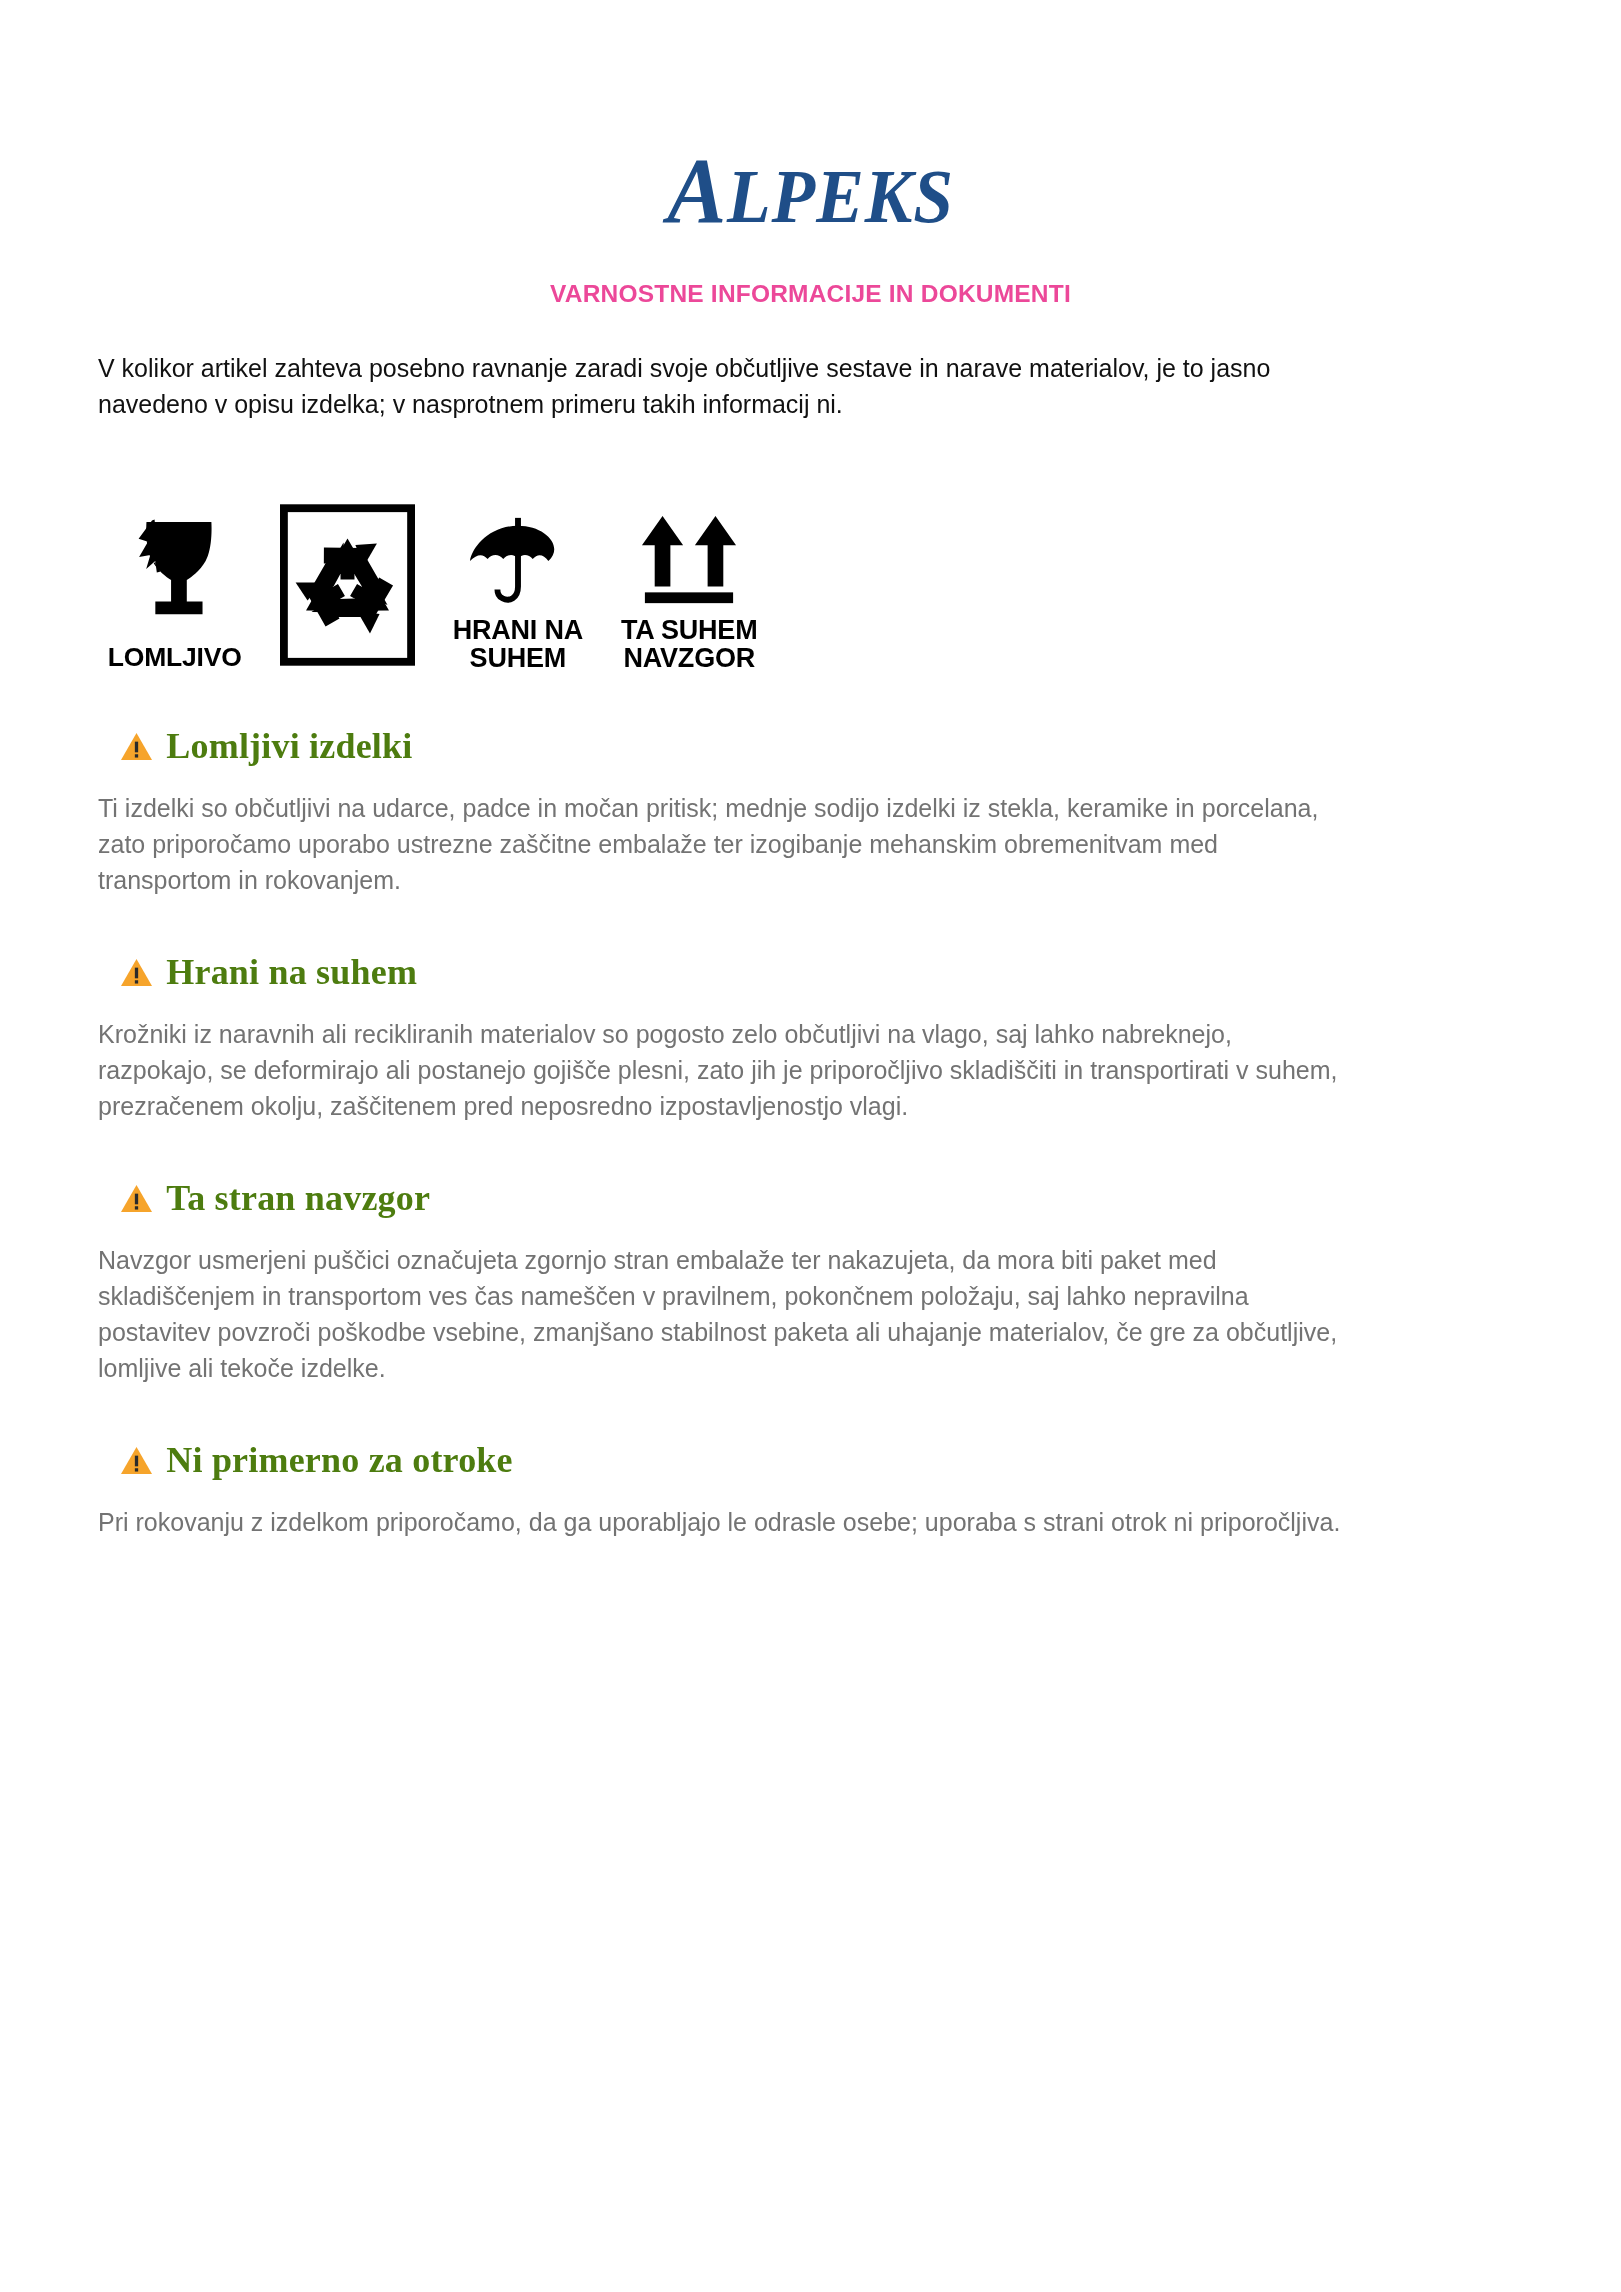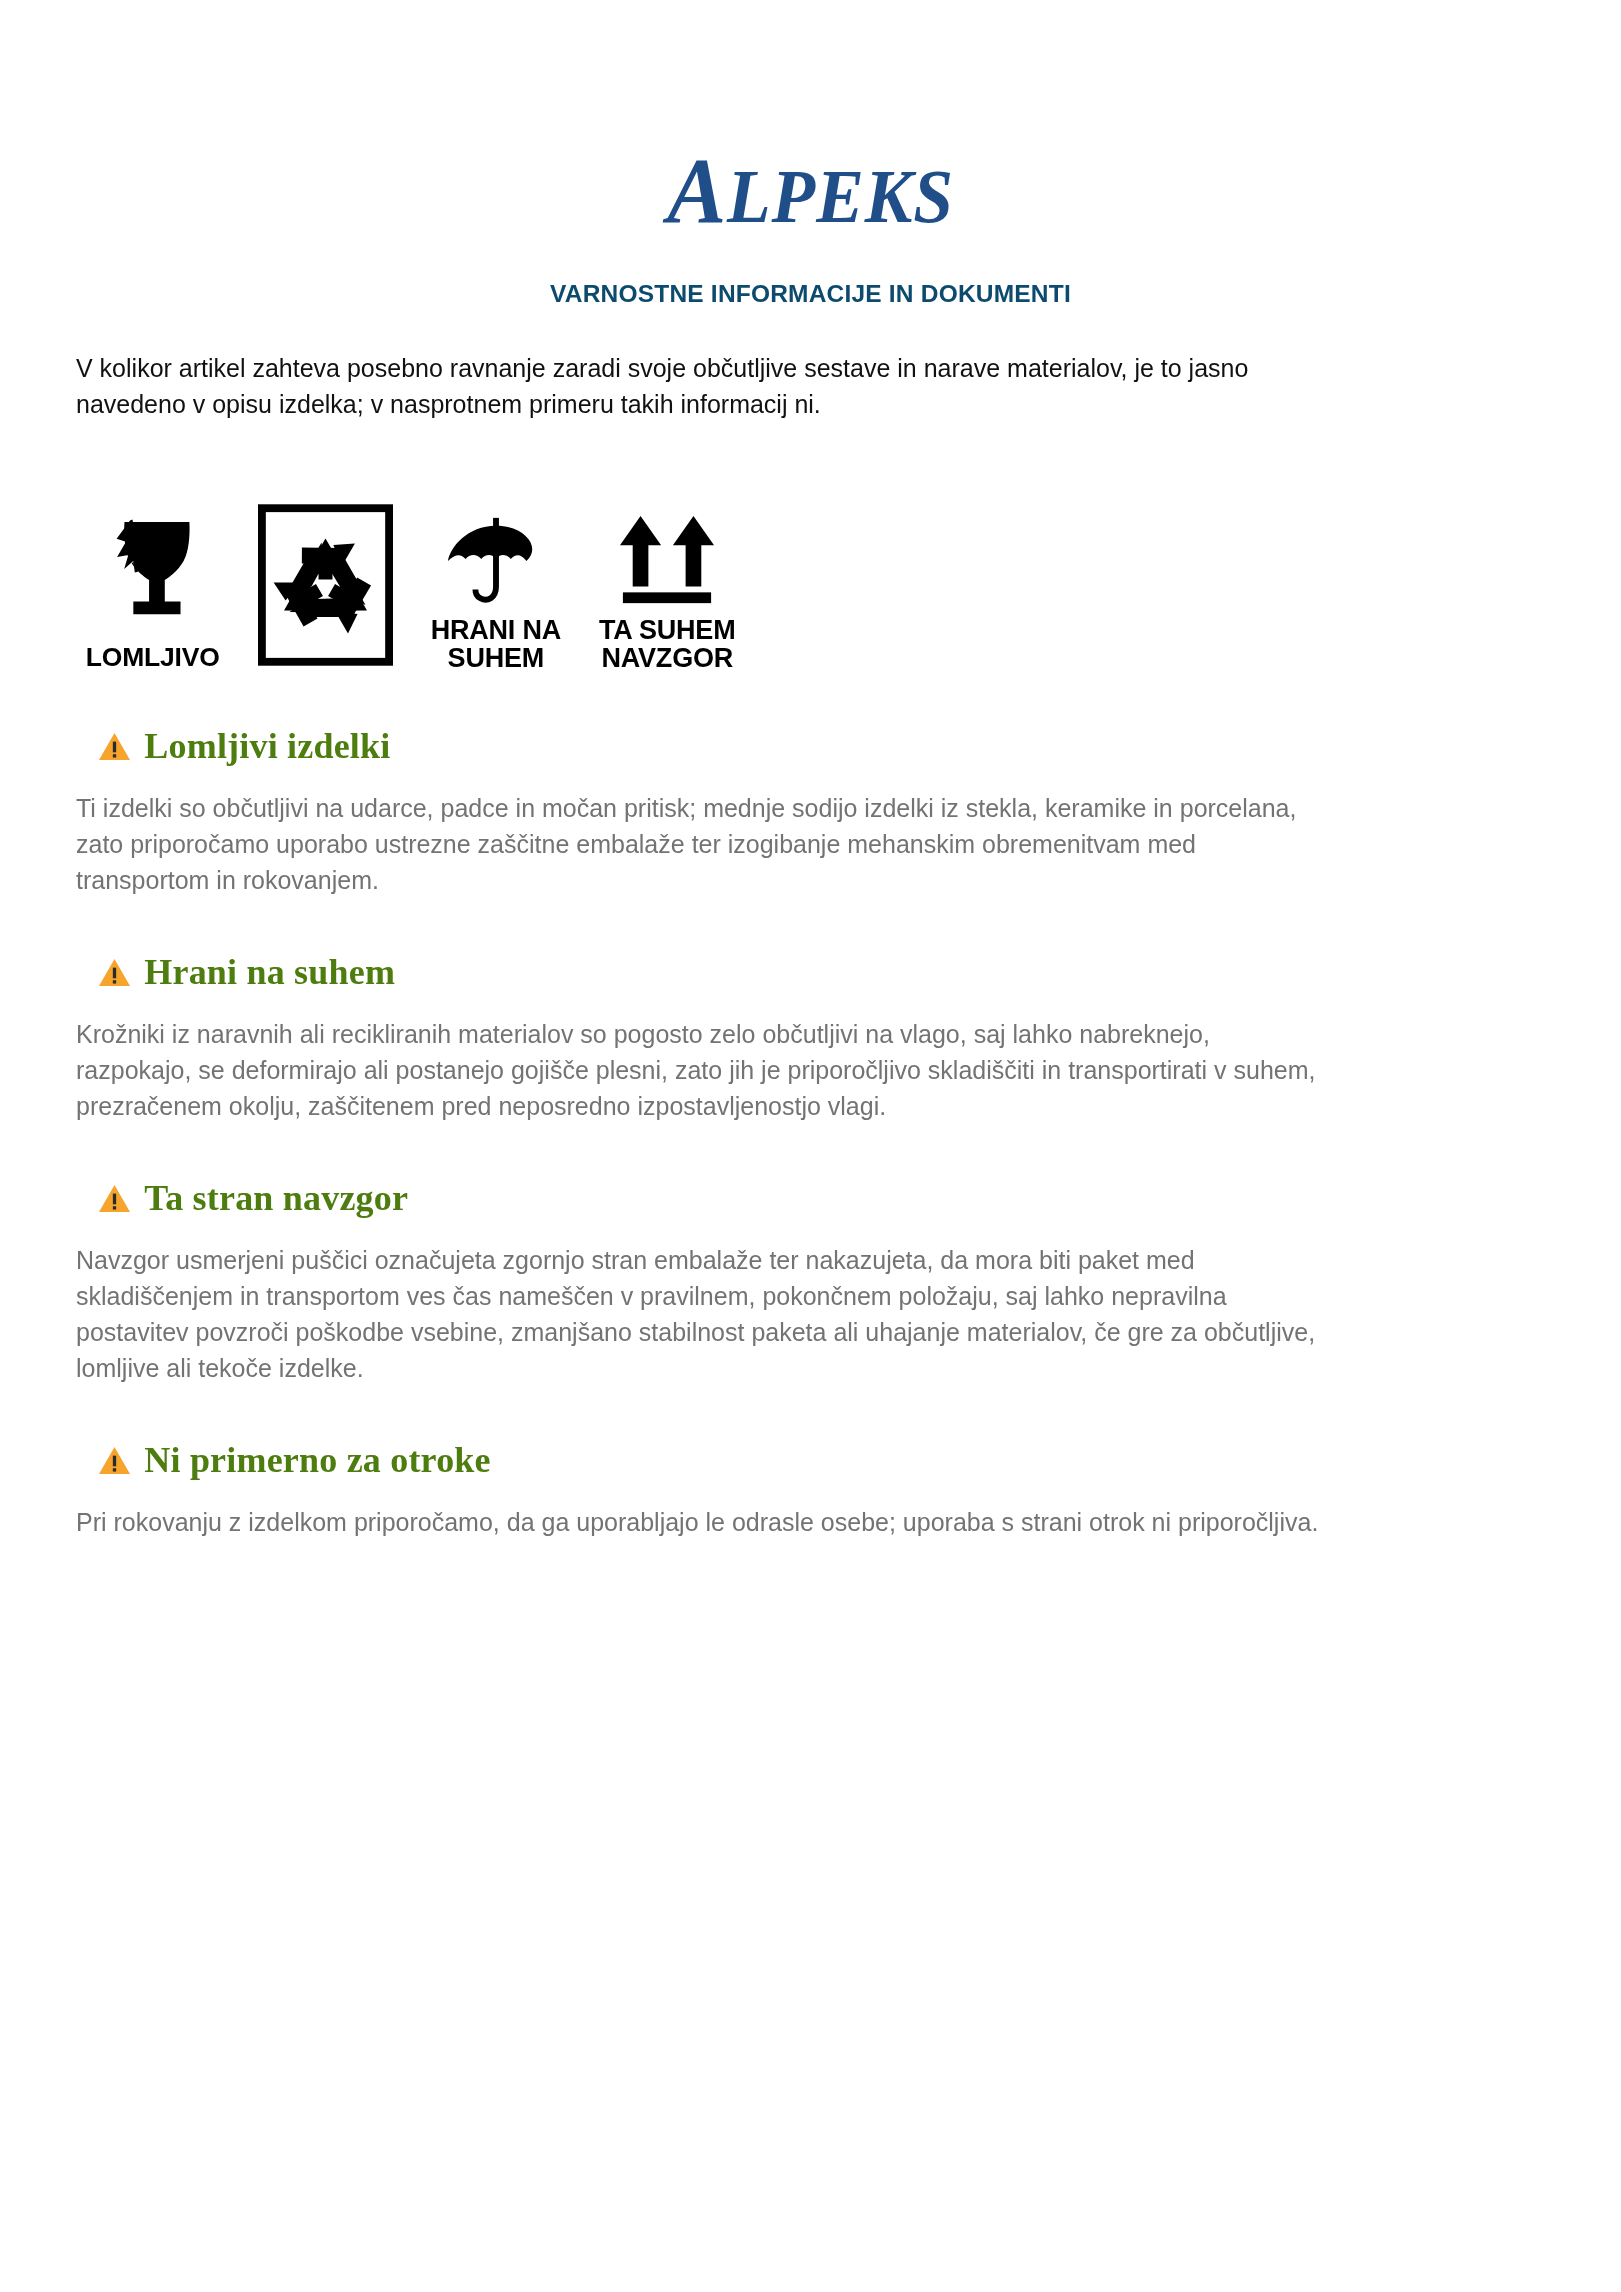--- a/index.html
+++ b/index.html
@@ -14,21 +14,21 @@
     color: #000000;
     -webkit-font-smoothing: antialiased;
   }
 
   .page {
     position: relative;
     width: 1621px;
     height: 2293px;
     background: #ffffff;
     box-sizing: border-box;
-    padding: 0 76px;
+    padding: 0 98px;
   }
 
   
   .logo-wrap {
     padding-top: 143px;
     text-align: center;
   }
   .logo {
     display: inline-block;
     font-family: "Liberation Serif", "DejaVu Serif", serif;
@@ -45,21 +45,21 @@
   }
 
   
   .doc-title {
     margin-top: 43px;
     text-align: center;
     font-family: "Liberation Sans", sans-serif;
     font-weight: 700;
     font-size: 24.5px;
     letter-spacing: 0.2px;
-    color: #0c4a6e;
+    color: #ec4899;
   }
 
   
   .intro {
     margin-top: 43px;
     font-size: 25px;
     line-height: 1.42;
     color: #111111;
     max-width: 1247px;
   }

